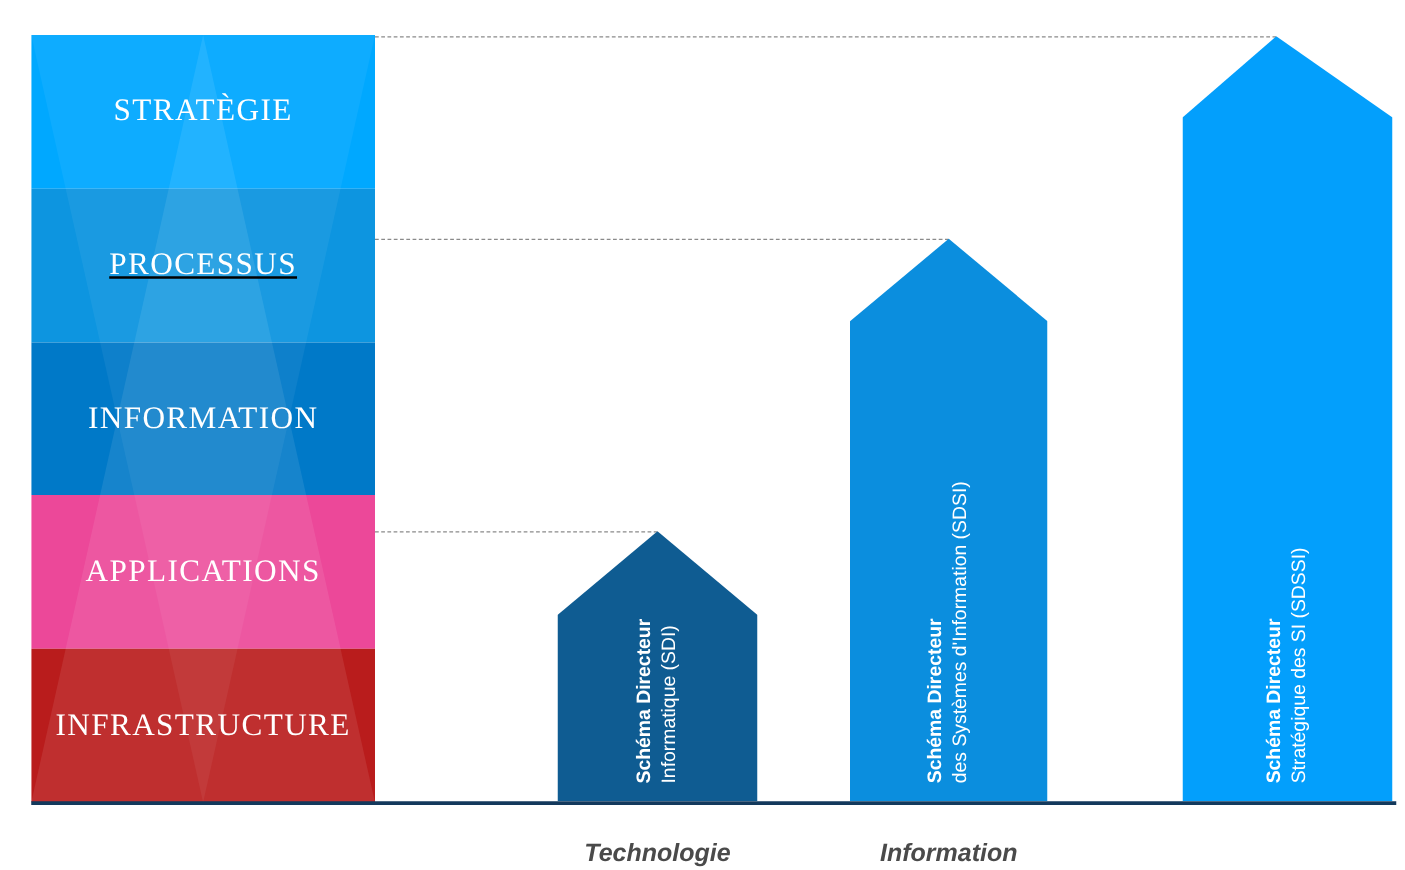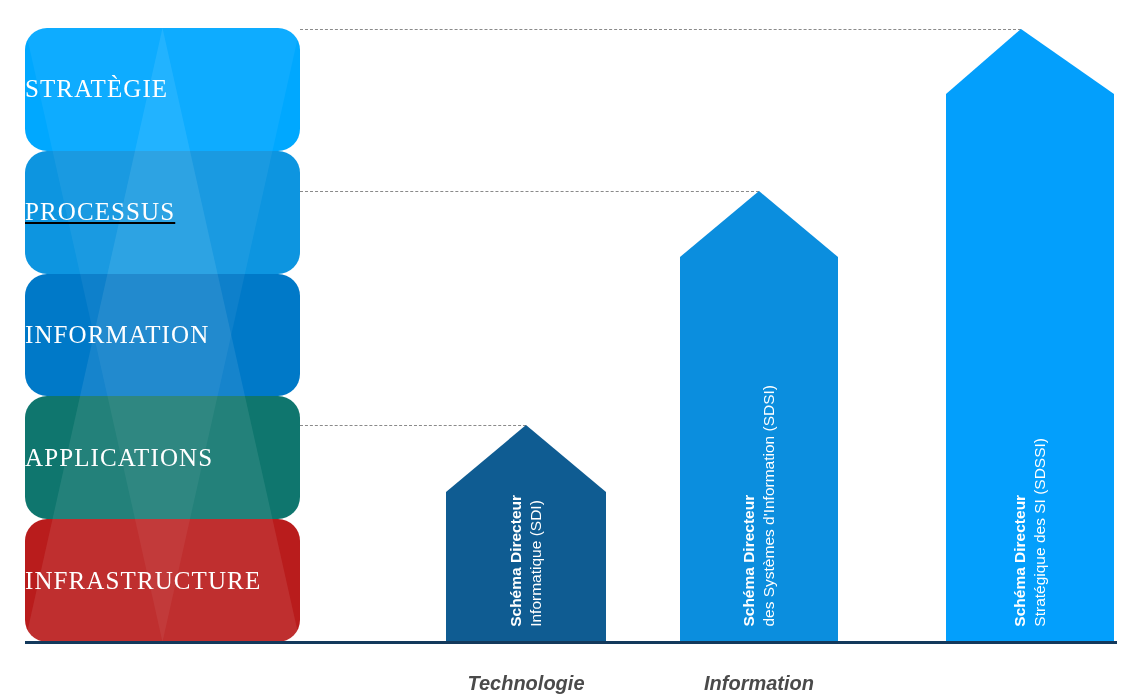--- a/index.html
+++ b/index.html
@@ -27,21 +27,21 @@
     height: 614px;
     overflow: hidden;
   }
   .layer {
     position: relative;
     width: 100%;
     height: 20%;
     box-sizing: border-box;
     display: flex;
     align-items: center;
-    border-radius: 22px;
+    justify-content: center;
   }
   .layer-label {
     position: relative;
     z-index: 3;
     color: #ffffff;
     font-family: "Liberation Serif", serif;
     font-size: 25px;
     letter-spacing: 1.1px;
     white-space: nowrap;
     text-align: center;
@@ -131,21 +131,21 @@
     </div>
 
     <div class="layer" style="background:#0d95e0;text-decoration:underline;">
       <span class="layer-label">PROCESSUS</span>
     </div>
 
     <div class="layer" style="background:#0079c8;">
       <span class="layer-label">INFORMATION</span>
     </div>
 
-    <div class="layer" style="background:#0f766e;">
+    <div class="layer" style="background:#ec4899;">
       <span class="layer-label">APPLICATIONS</span>
     </div>
 
     <div class="layer" style="background:#b91c1c;">
       <span class="layer-label">INFRASTRUCTURE</span>
     </div>
 
     <svg id="cone" viewBox="0 0 275 614" preserveAspectRatio="none">
 
       <polygon points="137.5,0 275,614 0,614" fill="#ffffff" opacity="0.085"></polygon>

